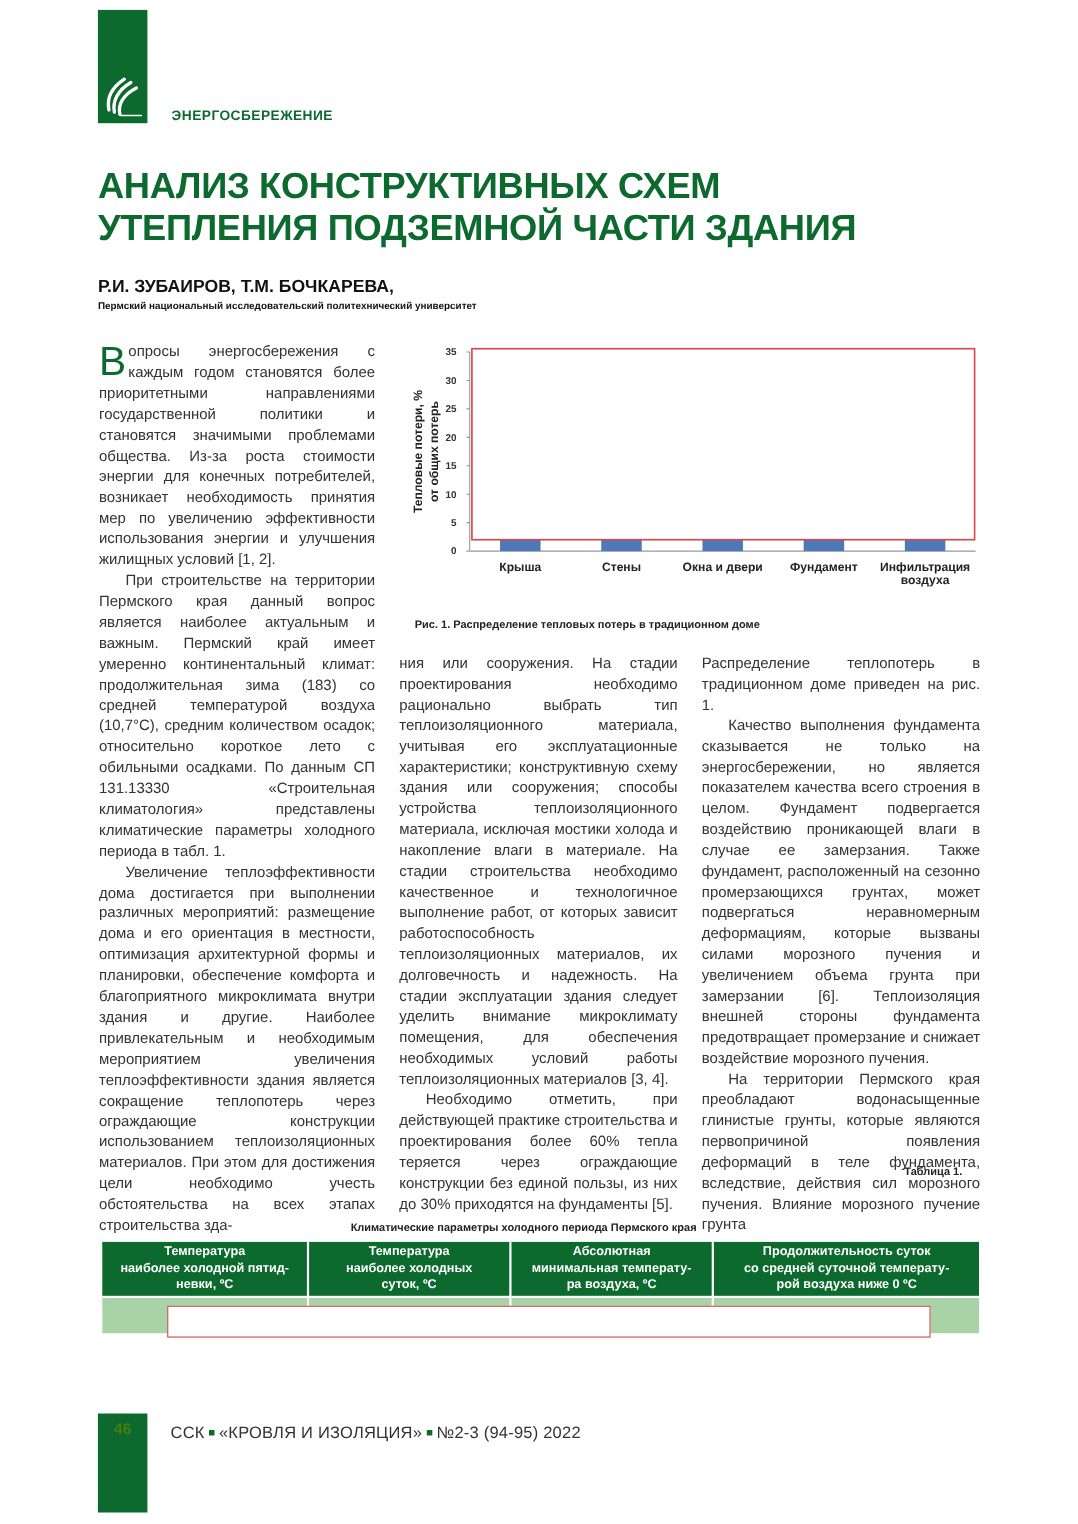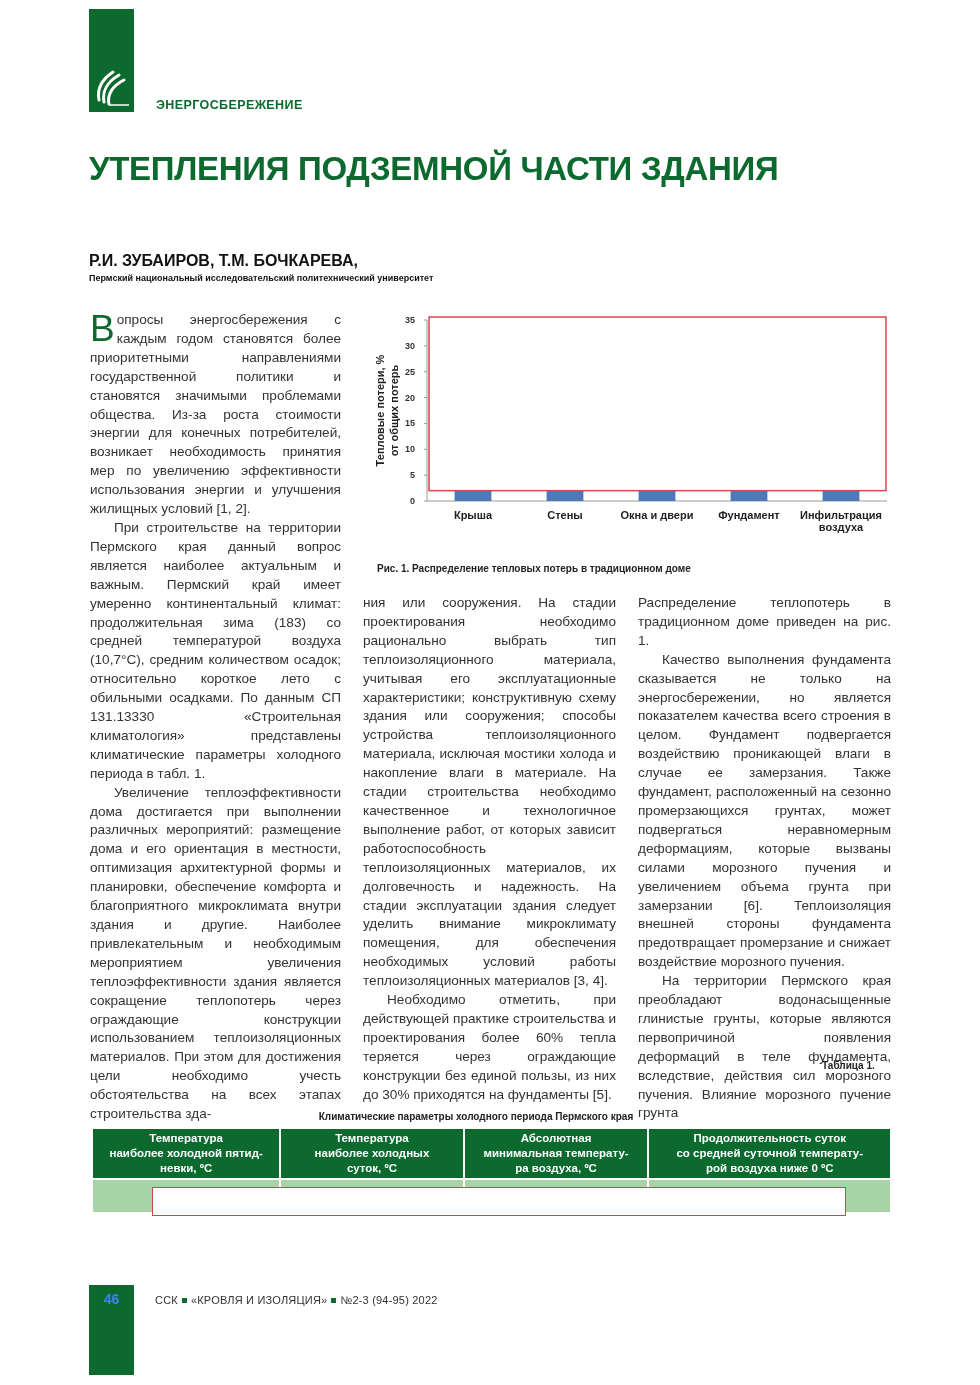--- a/index.html
+++ b/index.html
@@ -26,39 +26,40 @@
   #tbl-label { left:822px; top:1044px; font-size:10px; font-weight:bold; color:#222;margin-top:16px; }
   #tbl-caption { left:0; width:952px; top:1111px; text-align:center; font-size:10px; font-weight:bold; color:#222; }
   #tbl { left:93px; top:1129px; width:797px; border-collapse:collapse; }
   #tbl th { background:#0c6a2e; color:#fff; font-size:11.5px; line-height:15px; font-weight:bold;
             padding:2px 4px 2px; border-right:2px solid #fff; border-bottom:2px solid #fff; text-align:center; }
   #tbl th:last-child { border-right:none; }
   #tbl td { background:#a7d3a7; height:32px; padding:0; border-right:2px solid #fff; }
   #tbl td:last-child { border-right:none; }
   #tbl-mask { left:152px; top:1187px; width:692px; height:27px; background:#fff; border:1.5px solid #c94a4a; }
   #bottom-bar { left:89px; top:1285px; width:45px; height:90px; }
-  #page-num { left:89px; top:1291px; width:45px; text-align:center; color:#3b82f6; font-size:14px; font-weight:bold; }
-  #footer { left:155px; top:1294px; font-size:11px; color:#333; letter-spacing:0.2px; }
+  #page-num { left:89px; top:1291px; width:45px; text-align:center; color:#4d7c0f; font-size:14px; font-weight:bold; }
+  #footer { left:155px; top:1294px; font-size:15px; color:#333; letter-spacing:0.2px; }
   .sq { display:inline-block; width:5px; height:5px; background:#0c6a2e; margin:0 4px 2px; vertical-align:middle; }
 </style>
 </head>
 <body>
 
 <div id="top-bar" class="abs green"></div>
 <svg id="logo" class="abs" viewBox="0 0 38 44">
   <g fill="none" stroke="#fff" stroke-width="3" stroke-linecap="round">
     <path d="M6 36 C 4 26, 8 16, 20 8"></path>
     <path d="M11 38 C 9 28, 14 18, 26 11"></path>
     <path d="M16 40 C 14 31, 19 22, 31 16"></path>
   </g>
   <path d="M16 41 L 36 41" stroke="#fff" stroke-width="1.5"></path>
 </svg>
 <div id="section" class="abs">ЭНЕРГОСБЕРЕЖЕНИЕ</div>
 
 <div id="title" class="abs">
+  <div>АНАЛИЗ КОНСТРУКТИВНЫХ СХЕМ</div>
   <div>УТЕПЛЕНИЯ ПОДЗЕМНОЙ ЧАСТИ ЗДАНИЯ</div>
 </div>
 <div id="authors" class="abs">Р.И. ЗУБАИРОВ, Т.М. БОЧКАРЕВА,</div>
 <div id="affil" class="abs">Пермский национальный исследовательский политехнический университет</div>
 
 <div id="col1" class="col">
   <p><span class="dropcap">В</span><span>опросы энергосбережения с каждым годом становятся более приоритетными направлениями государственной политики и становятся значимыми проблемами общества. Из-за роста стоимости энергии для конечных потребителей, возникает необходимость принятия мер по увеличению эффективности использования энергии и улучшения жилищных условий [1, 2].</span></p>
   <p class="ind">При строительстве на территории Пермского края данный вопрос является наиболее актуальным и важным. Пермский край имеет умеренно континентальный климат: продолжительная зима (183) со средней температурой воздуха (10,7°С), средним количеством осадок; относительно короткое лето с обильными осадками. По данным СП 131.13330 «Строительная климатология» представлены климатические параметры холодного периода в табл. 1.</p>
   <p class="ind">Увеличение теплоэффективности дома достигается при выполнении различных мероприятий: размещение дома и его ориентация в местности, оптимизация архитектурной формы и планировки, обеспечение комфорта и благоприятного микроклимата внутри здания и другие. Наиболее привлекательным и необходимым мероприятием увеличения теплоэффективности здания является сокращение теплопотерь через ограждающие конструкции использованием теплоизоляционных материалов. При этом для достижения цели необходимо учесть обстоятельства на всех этапах строительства зда-</p>
 </div>

